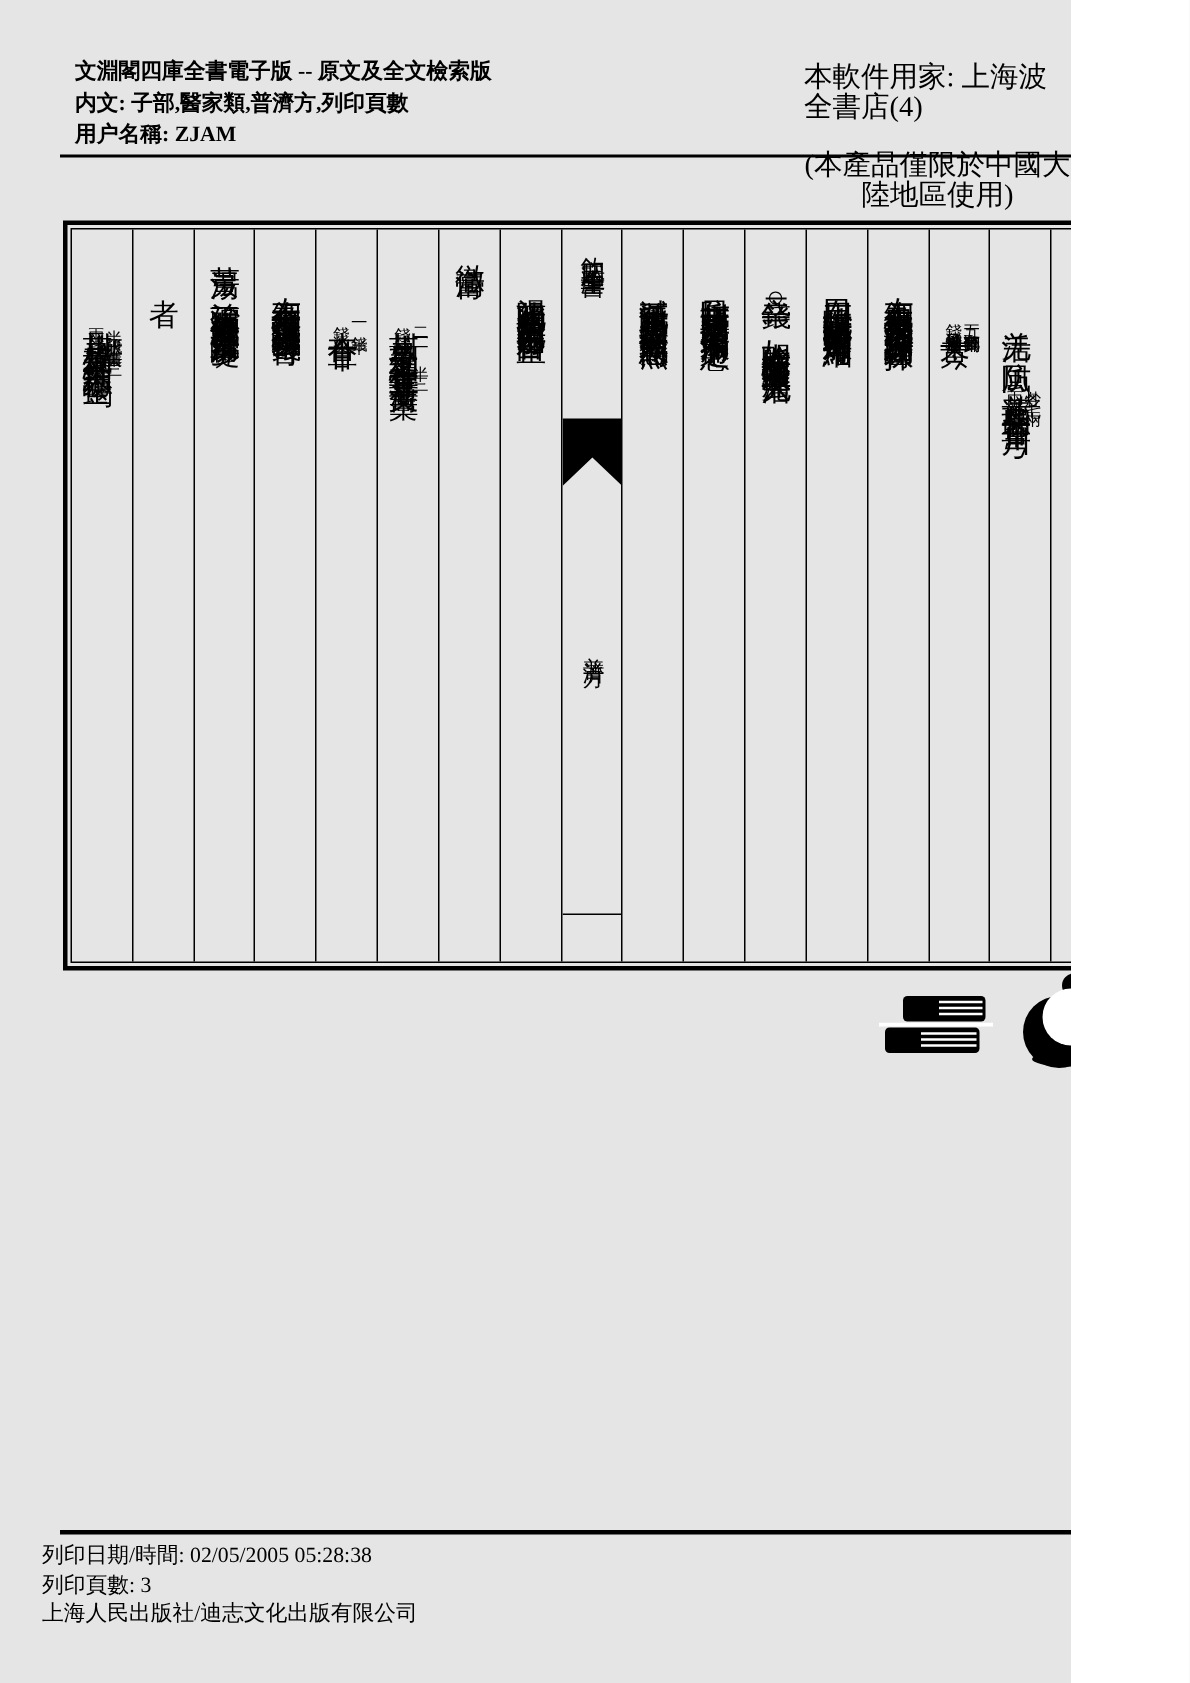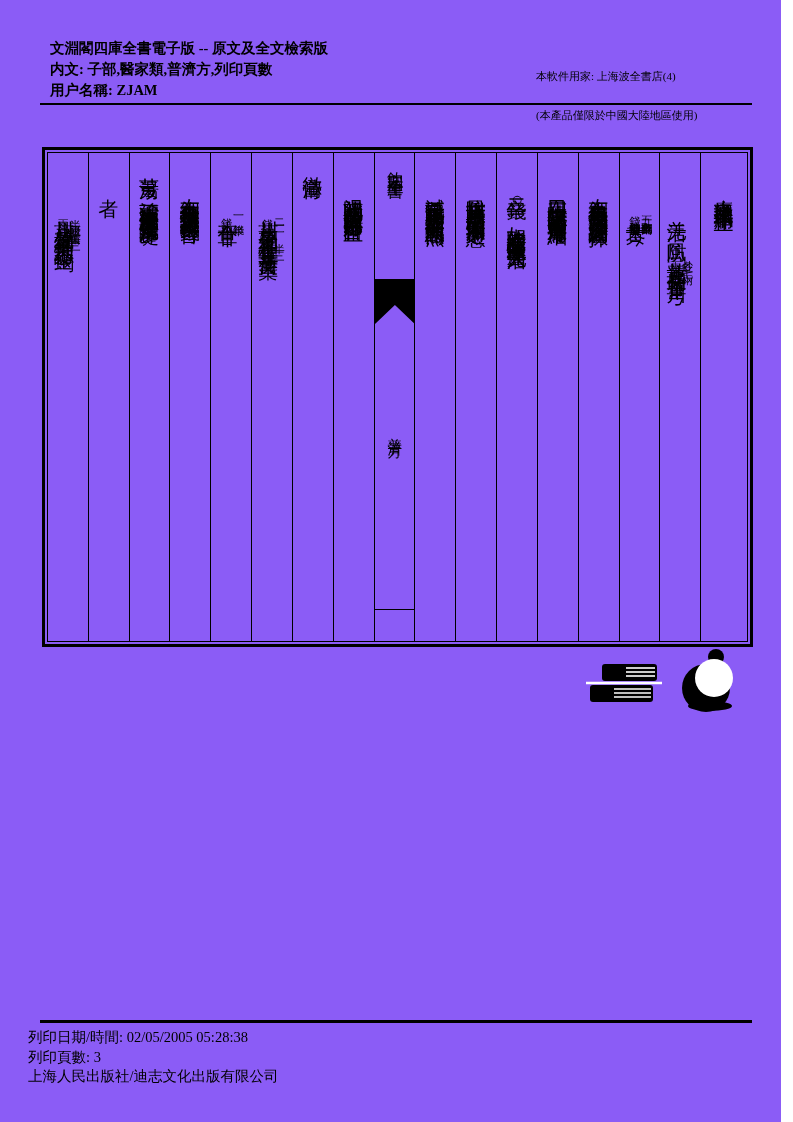--- a/index.html
+++ b/index.html
@@ -1,21 +1,21 @@
 <!DOCTYPE html>
 <html><head>
 <meta charset="utf-8">
 <style>
   html,body{margin:0;padding:0;background:#fff;}
-  .page{position:relative;width:781px;height:1122px;background:#8b5cf6;overflow:hidden;
+  .page{position:relative;width:714px;height:1122px;background:#e5e5e5;overflow:hidden;
         font-family:"Liberation Serif","DejaVu Serif",serif;color:#000;}
 
   
   .hdr-left{position:absolute;left:50px;top:38px;font-weight:bold;font-size:14.5px;line-height:21px;}
-  .hdr-right{position:absolute;left:536px;top:42px;font-size:11px;line-height:20px;margin-top:24px;}
+  .hdr-right{position:absolute;left:536px;top:42px;font-size:19px;line-height:20px;}
   .hdr-right .l2{margin-top:19px;text-align:center;}
   .rule-top{position:absolute;left:40px;top:103px;width:712px;height:2px;background:#000;}
 
   
   .frame{position:absolute;left:42px;top:147px;width:705px;height:494px;border:3px solid #000;}
   .inner{position:absolute;inset:2px;border:1px solid #000;display:flex;flex-direction:row-reverse;}
   .col{flex:1 1 0;display:flex;justify-content:center;align-items:flex-start;box-sizing:border-box;overflow:hidden;}
   .col:not(:first-child){border-right:1px solid #000;}
   .col.first{flex:1.15 1 0;}
   .pad-title{padding-top:8px;}

